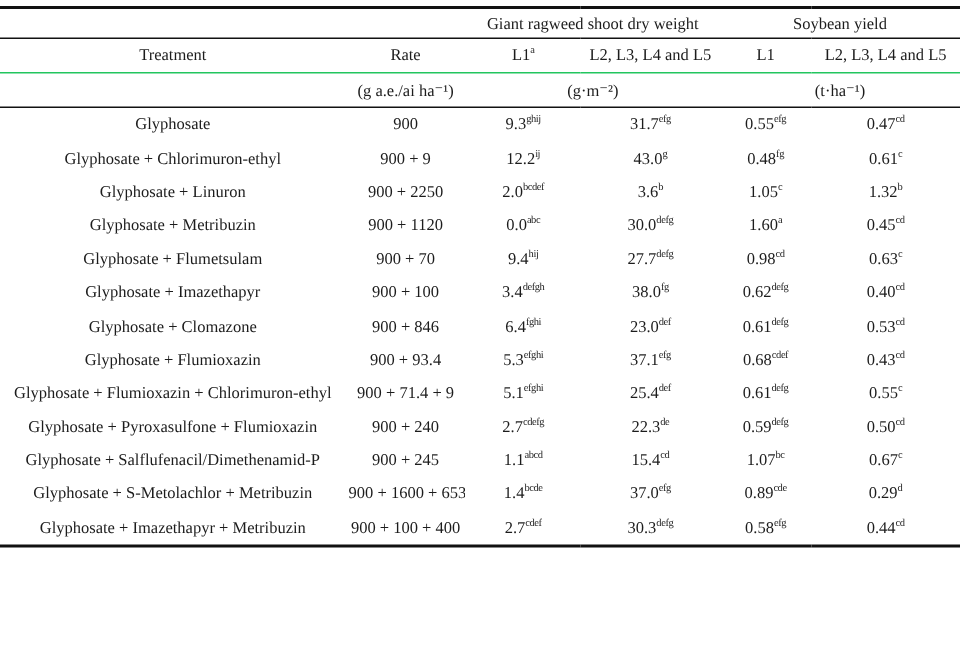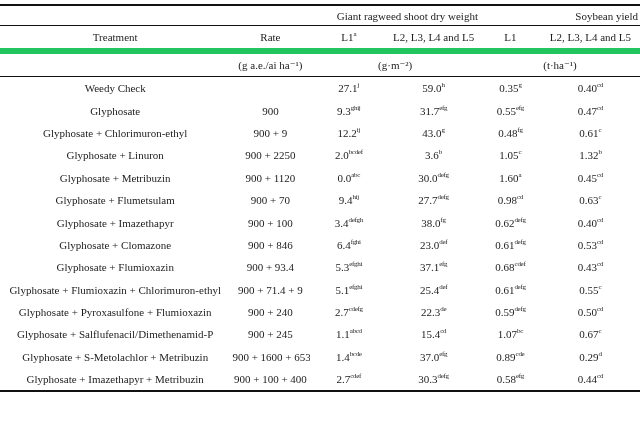--- a/index.html
+++ b/index.html
@@ -33,22 +33,22 @@
   col.c-sl25      { width: 15.5%; }
 
   th, td {
     font-weight: normal;
     text-align: center;
     vertical-align: middle;
     padding: 0 2px;
     white-space: nowrap;
     overflow: hidden;
   }
-  thead tr.group-row th   { height: 19px; border-bottom: 1px solid #111; text-align: right; }
-  thead tr.colhead-row th { height: 22px; border-bottom: 6px solid #22c55e; margin-left: 35px; }
+  thead tr.group-row th   { height: 19px; border-bottom: 1px solid #111; }
+  thead tr.colhead-row th { height: 22px; border-bottom: 1px solid #22c55e; margin-left: 35px; }
   thead tr.units-row th   { height: 22px; border-bottom: 1.5px solid #111; margin-top: 26px; }
   tbody td { height: 22.4px; }
 
   sup {
     font-size: 7px;
     line-height: 0;
     vertical-align: super;
     letter-spacing: -0.3px;
   }
 </style>
@@ -80,28 +80,20 @@
         <th>L2, L3, L4 and L5</th>
       </tr>
       <tr class="units-row">
         <th></th>
         <th>(g a.e./ai ha⁻¹)</th>
         <th colspan="2">(g·m⁻²)</th>
         <th colspan="2">(t·ha⁻¹)</th>
       </tr>
     </thead>
     <tbody>
-        <tr>
-          <td>Weedy Check</td>
-          <td></td>
-          <td><span>27.1</span><sup>j</sup></td>
-          <td><span>59.0</span><sup>h</sup></td>
-          <td><span>0.35</span><sup>g</sup></td>
-          <td><span>0.40</span><sup>cd</sup></td>
-        </tr>
         <tr>
           <td>Glyphosate</td>
           <td>900</td>
           <td><span>9.3</span><sup>ghij</sup></td>
           <td><span>31.7</span><sup>efg</sup></td>
           <td><span>0.55</span><sup>efg</sup></td>
           <td><span>0.47</span><sup>cd</sup></td>
         </tr>
         <tr>
           <td>Glyphosate + Chlorimuron-ethyl</td>

